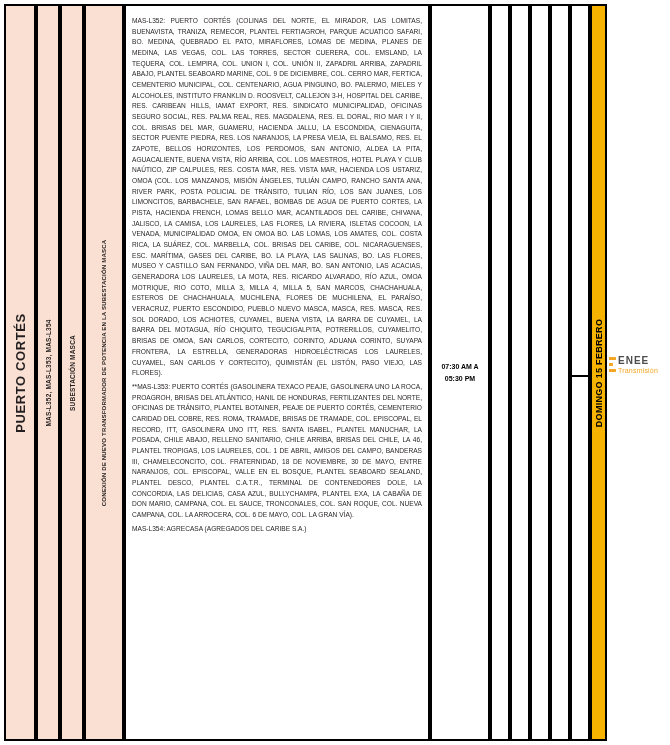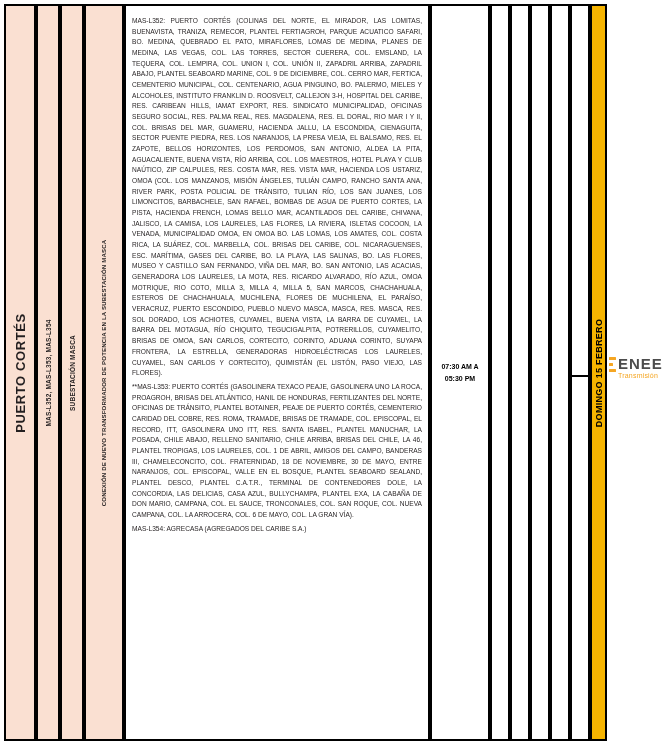--- a/index.html
+++ b/index.html
@@ -120,21 +120,21 @@
     display: block;
     background: #f5a623;
     height: 3px;
     border-radius: 0.5px;
   }
   .logo-bars span:nth-child(1) { width: 7px; }
   .logo-bars span:nth-child(2) { width: 4px; }
   .logo-bars span:nth-child(3) { width: 7px; }
   .logo-text { line-height: 1; }
   .logo-enee {
-    font-size: 15px;
+    font-size: 10px;
     font-weight: bold;
     letter-spacing: 1px;
     color: #4d4d4d;
     display: block;
   }
   .logo-sub {
     font-size: 7px;
     color: #f5a623;
     letter-spacing: 0.2px;
     display: block;

